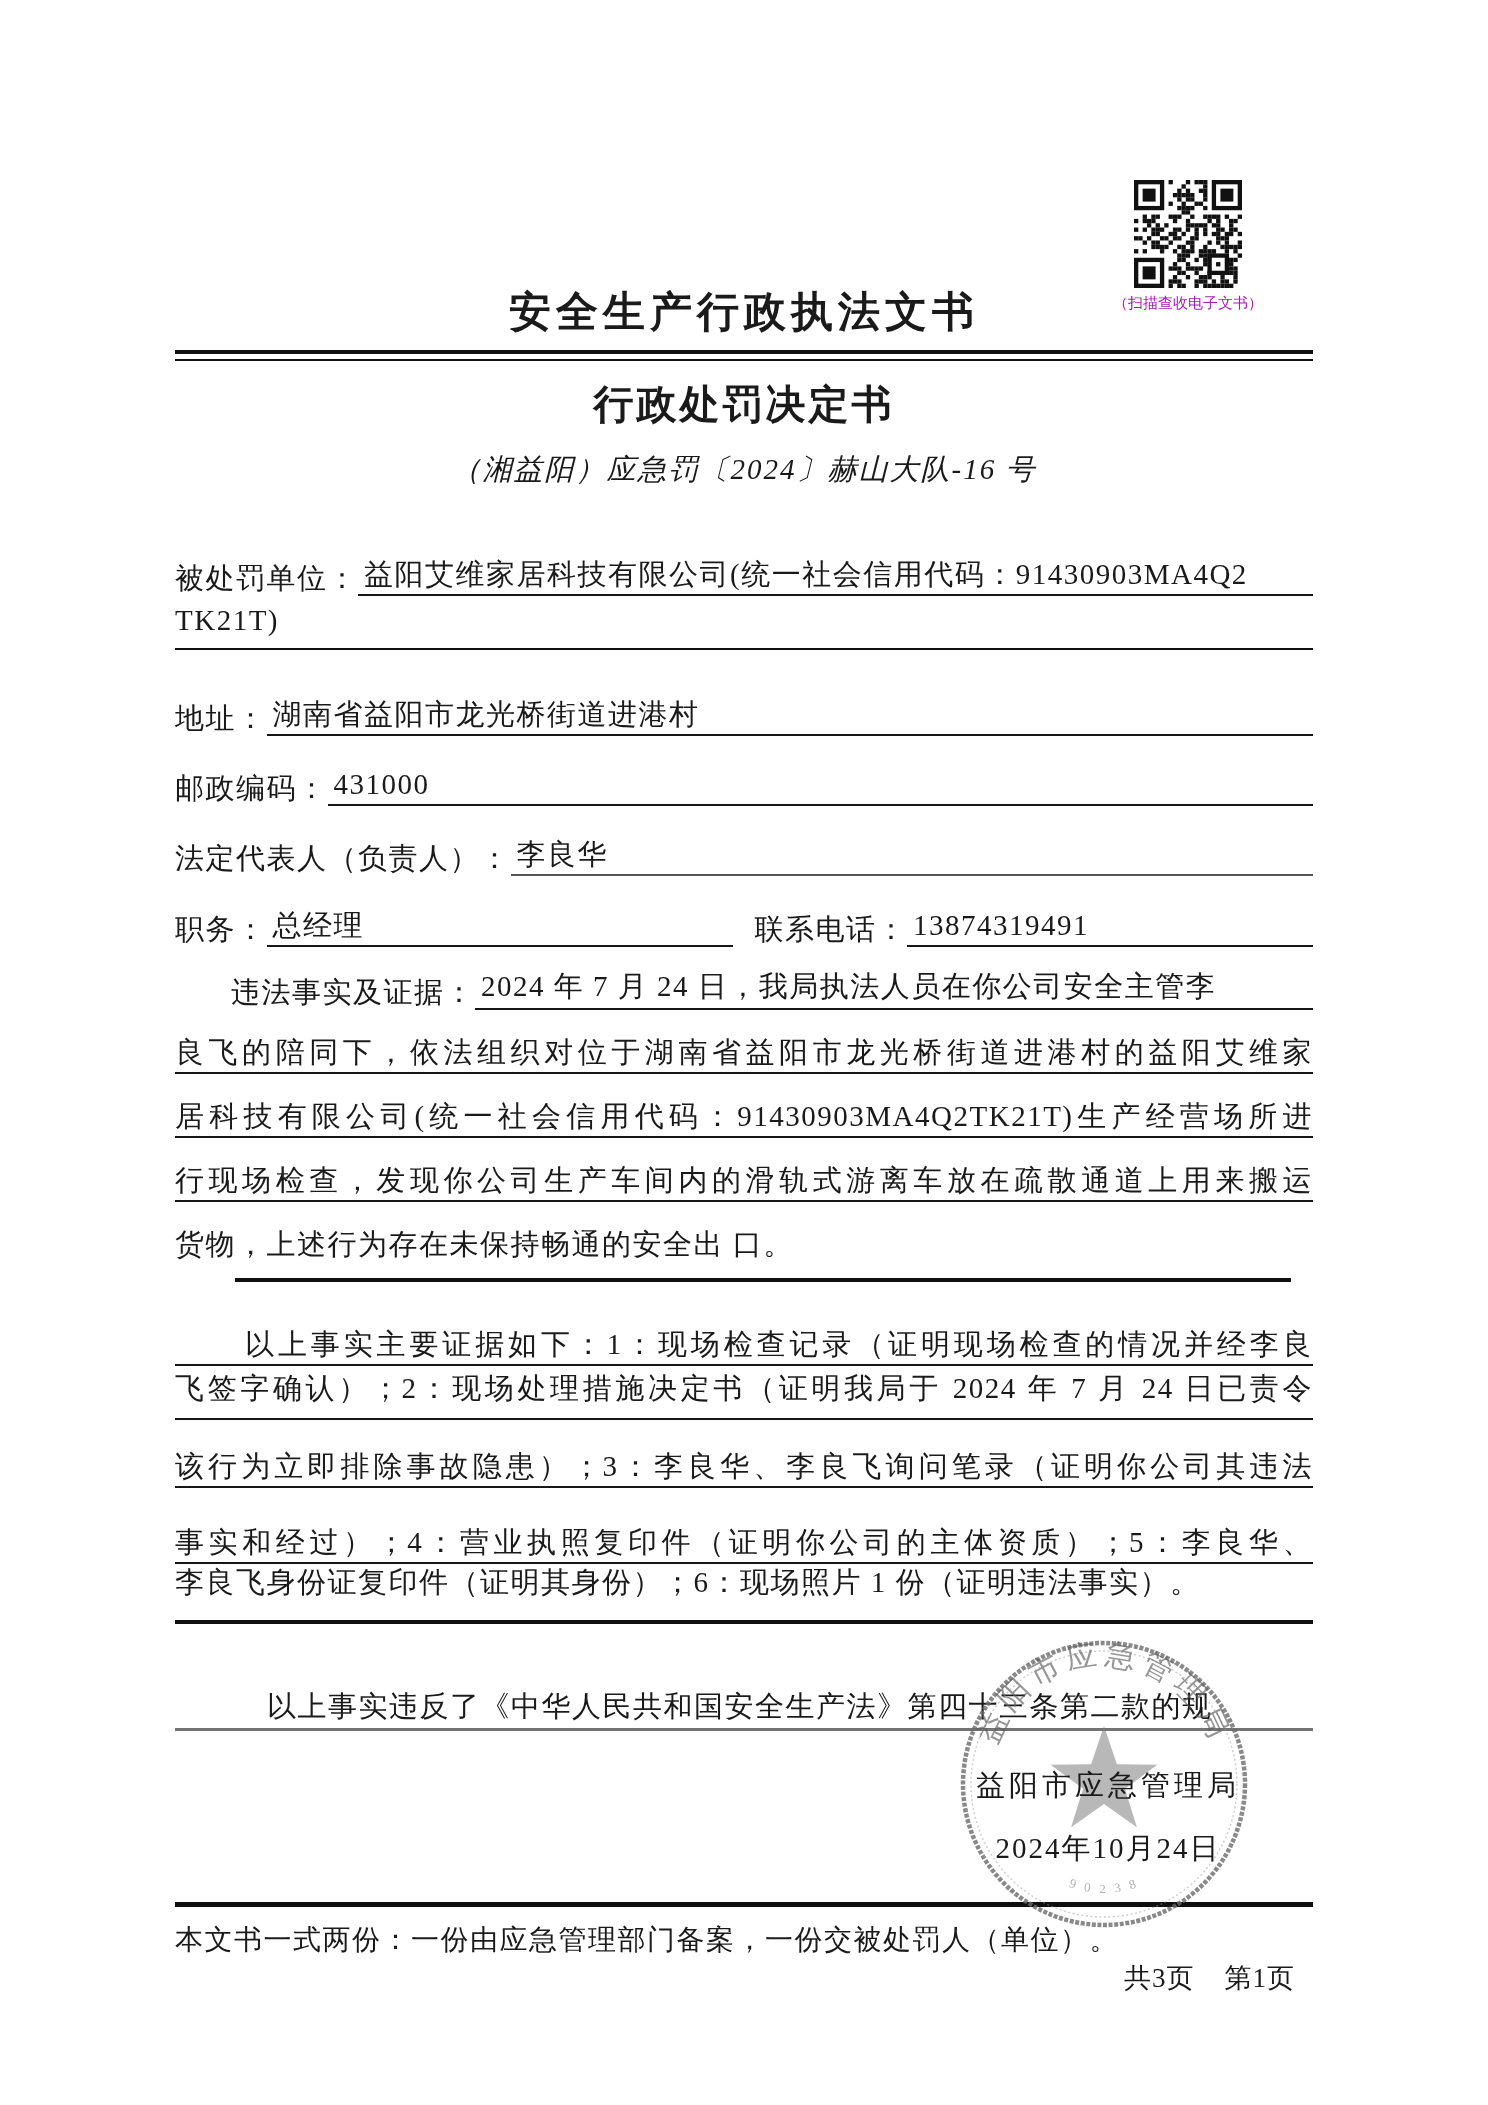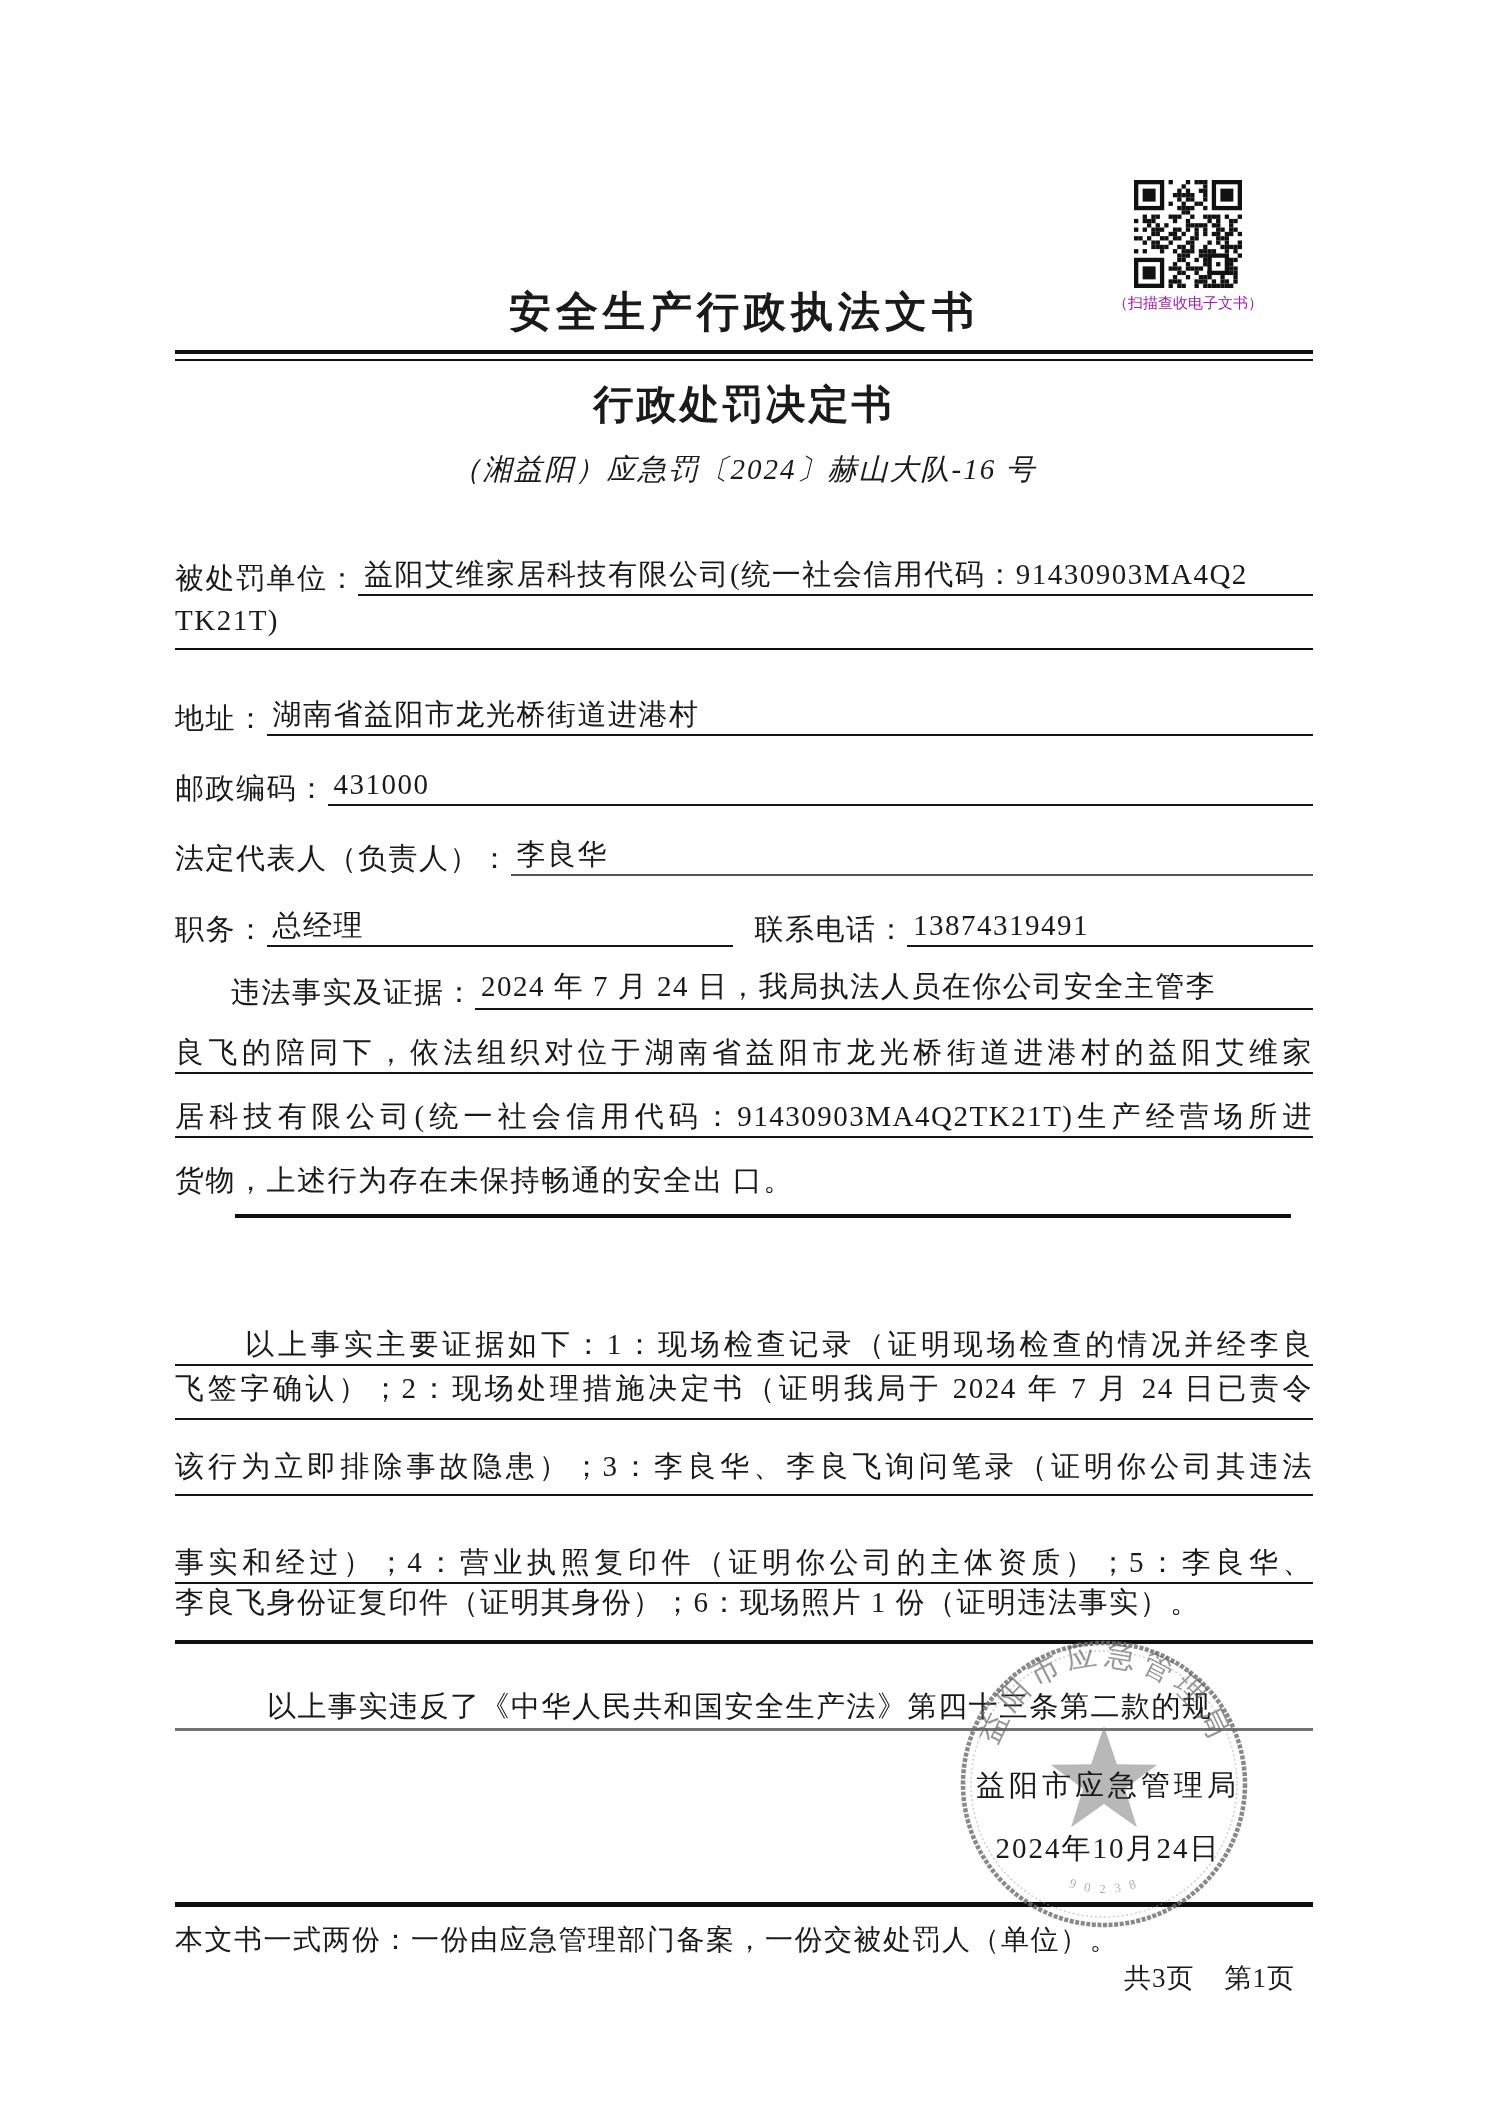--- a/index.html
+++ b/index.html
@@ -46,21 +46,21 @@
   .para1 .pline{padding-bottom:2px;border-bottom:2px solid #161616;margin-bottom:24px;}
   .para1 .flexrow{border-bottom:none;padding-bottom:0;margin-bottom:24px;}
   .para1 .flexrow .fillu{padding-bottom:4px;}
   .para1 .lastline{border-bottom:none;}
   .para1 .indent-lbl{margin-left:56px;}
   .para1 .rule-heavy{margin-top:16px;margin-left:60px;margin-right:22px;}
   
   .para2{top:1326px;}
   .p2-l1{padding-bottom:2px;border-bottom:2px solid #161616;margin-bottom:4px;text-indent:70px;}
   .p2-l2{padding-bottom:12px;border-bottom:2px solid #161616;margin-bottom:28px;}
-  .p2-l3{padding-bottom:10px;border-bottom:2px solid #161616;margin-bottom:48px;}
+  .p2-l3{padding-bottom:2px;border-bottom:2px solid #161616;margin-bottom:36px;}
   .p2-l4{padding-bottom:2px;border-bottom:2px solid #161616;}
   .p2-l5{margin-bottom:0;}
   .para2 .rule-heavy{margin-top:20px;}
   
   .para3{top:1688px;}
   .p3-l1{padding-bottom:4px;border-bottom:3px solid #737373;text-indent:92px;}
   
   .sig-name{position:absolute;top:1766px;left:958px;width:300px;text-align:center;font-size:29px;letter-spacing:4px;z-index:4;}
   .sig-date{position:absolute;top:1829px;left:964px;width:288px;text-align:center;font-size:29px;letter-spacing:2px;z-index:4;}
   .seal{position:absolute;top:1636px;left:956px;width:296px;height:296px;z-index:3;}
@@ -345,20 +345,21 @@
     </div>
   </div>
 
   <div class="sec para1">
     <div class="flexrow">
       <span class="lbl indent-lbl">违法事实及证据：</span>
       <span class="fillu">2024 年 7 月 24 日，我局执法人员在你公司安全主管李</span>
     </div>
     <div class="pline fill-line">良飞的陪同下，依法组织对位于湖南省益阳市龙光桥街道进港村的益阳艾维家</div>
     <div class="pline fill-line">居科技有限公司(统一社会信用代码：91430903MA4Q2TK21T)生产经营场所进</div>
+    <div class="pline fill-line">行现场检查，发现你公司生产车间内的滑轨式游离车放在疏散通道上用来搬运</div>
     <div class="lastline">货物，上述行为存在未保持畅通的安全出 口。</div>
     <div class="rule-heavy"></div>
   </div>
 
   <div class="sec para2">
     <div class="p2-l1 fill-line">以上事实主要证据如下：1：现场检查记录（证明现场检查的情况并经李良</div>
     <div class="p2-l2 fill-line">飞签字确认）；2：现场处理措施决定书（证明我局于 2024 年 7 月 24 日已责令</div>
     <div class="p2-l3 fill-line">该行为立即排除事故隐患）；3：李良华、李良飞询问笔录（证明你公司其违法</div>
     <div class="p2-l4 fill-line">事实和经过）；4：营业执照复印件（证明你公司的主体资质）；5：李良华、</div>
     <div class="p2-l5">李良飞身份证复印件（证明其身份）；6：现场照片 1 份（证明违法事实）。</div>

